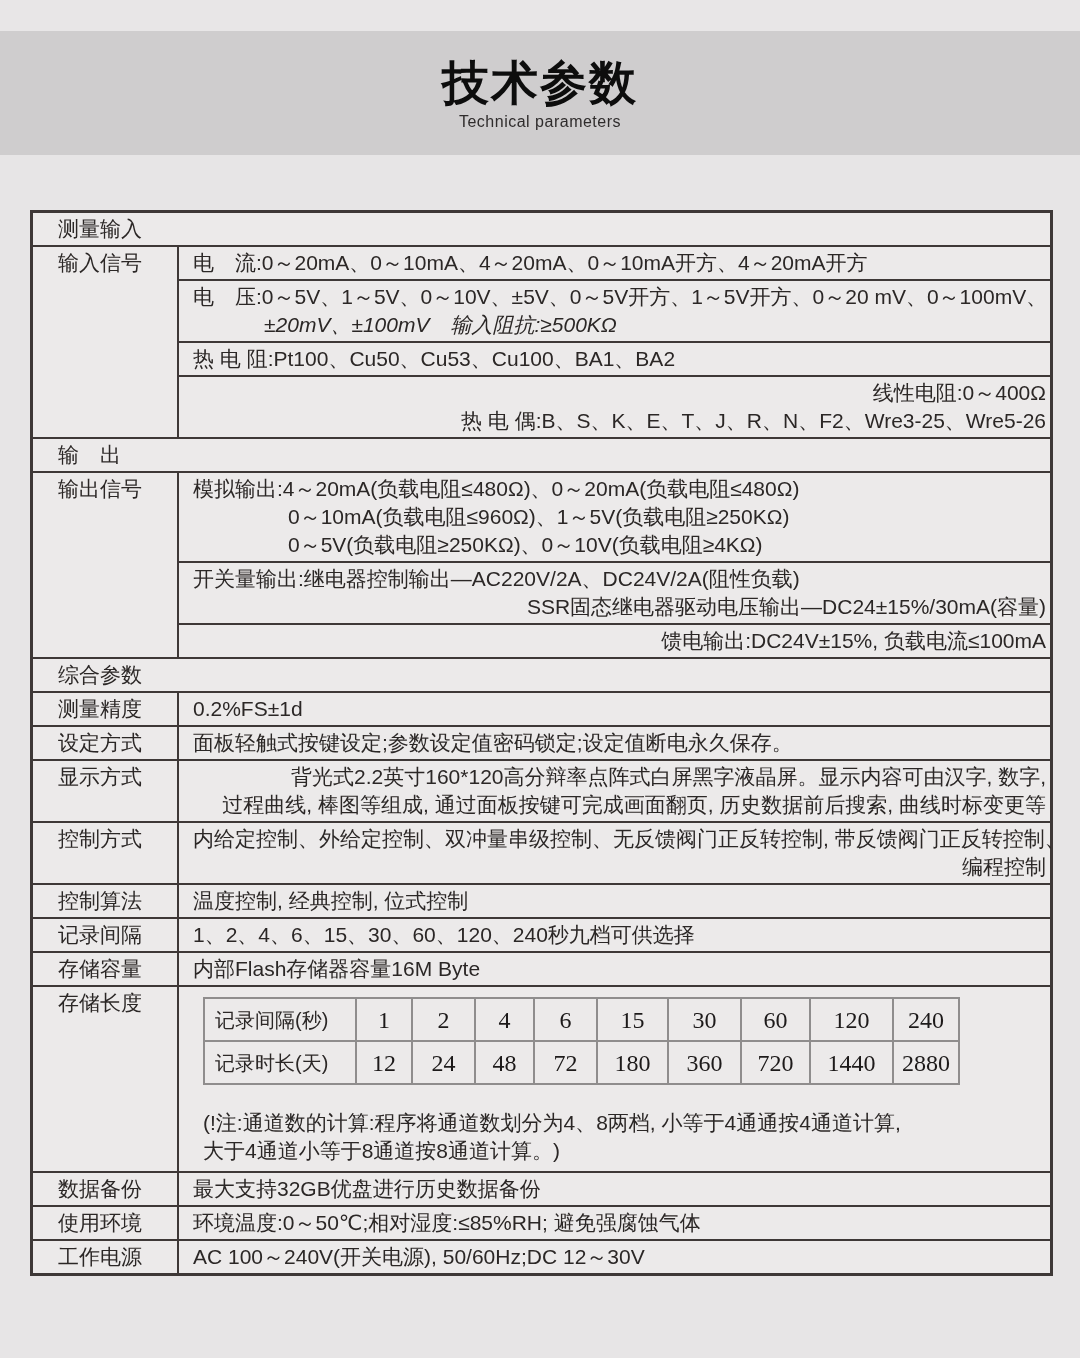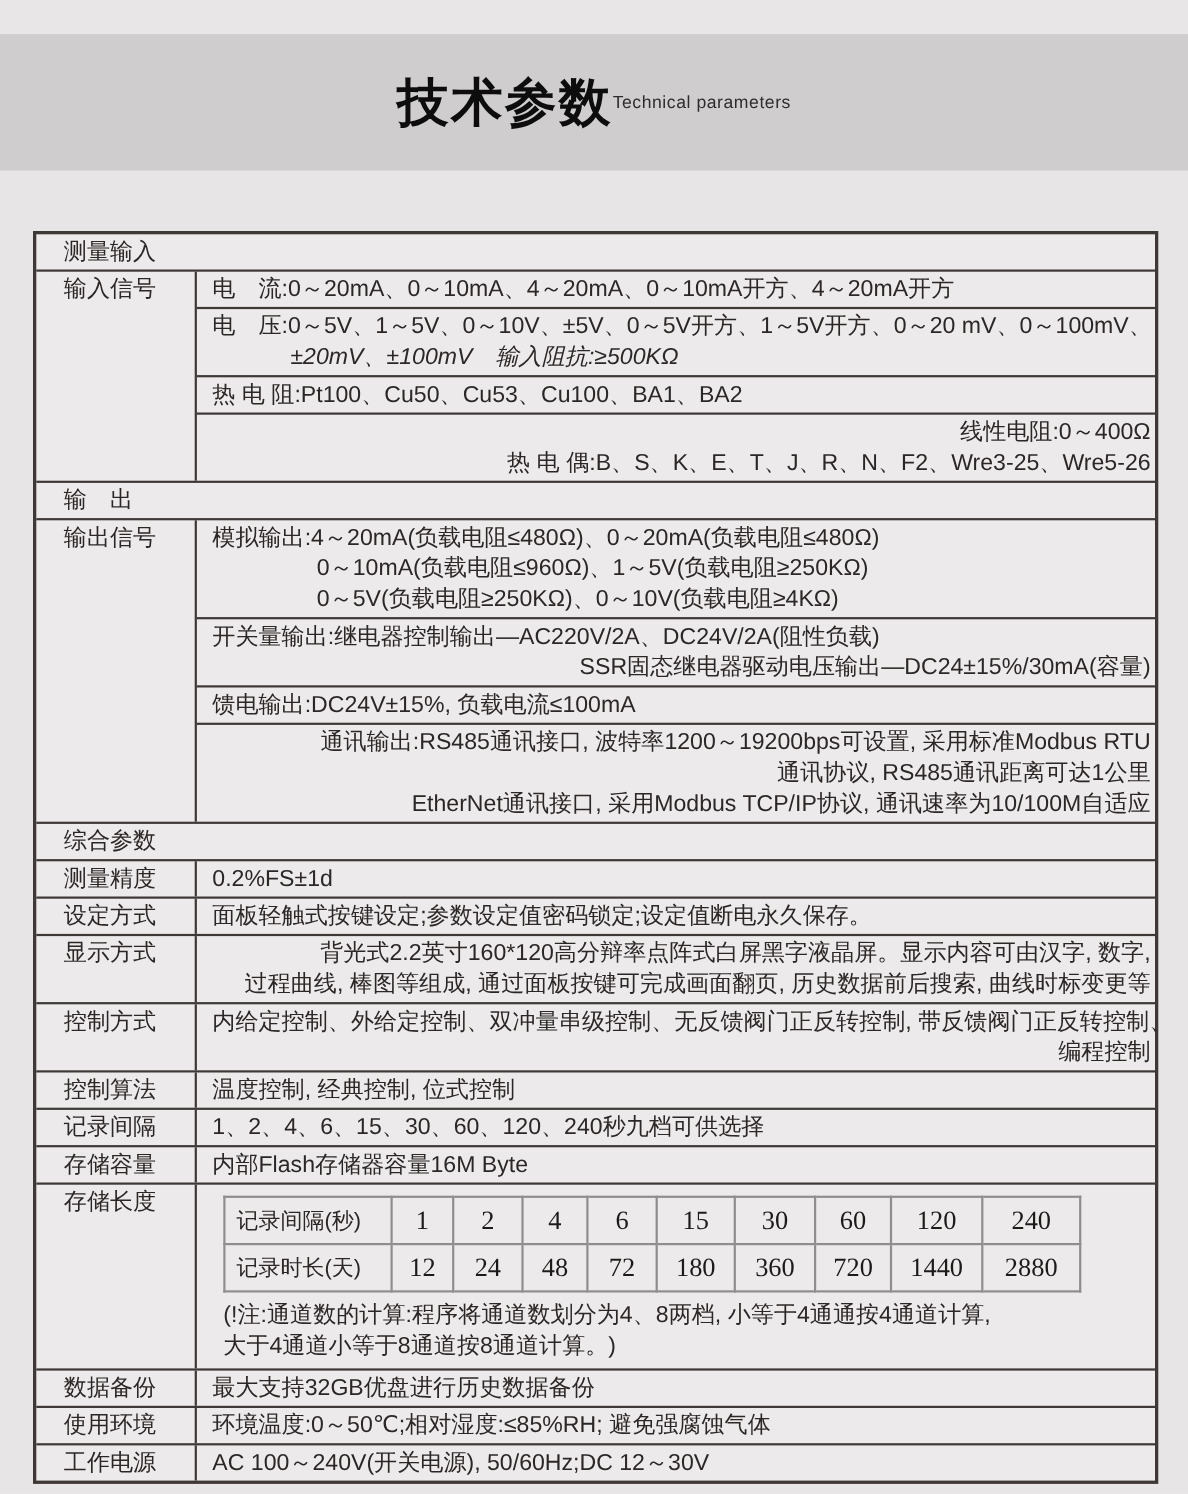--- a/index.html
+++ b/index.html
@@ -15,21 +15,21 @@
   body{
     width:1080px;height:1358px;
     background:var(--bg-page);
     font-family:"Liberation Sans","DejaVu Sans",sans-serif;
     color:var(--fg);
     overflow:hidden;
   }
   .top-strip{height:31px;background:#e8e6e7;}
   .title-band{
     height:124px;background:var(--bg-band);
-    display:flex;flex-direction:row;align-items:center;justify-content:center;
+    display:flex;flex-direction:column;align-items:center;justify-content:center;
   }
   .title{
     font-size:47px;font-weight:bold;color:#0d0d0d;letter-spacing:2px;line-height:1.2;
   }
   .subtitle{
     font-size:16px;color:#2f2c2c;margin-top:2px;letter-spacing:0.5px;
   }
   .spec-table{
     width:1023px;margin:55px 0 0 30px;
     background:var(--bg-table);
@@ -58,35 +58,35 @@
   }
   .subcell:last-child{border-bottom:none;text-align:right;}
   .line{white-space:nowrap;}
   .ind-71{padding-left:71px;font-style:italic;}
   .ind-95{padding-left:95px;}
   .ind-240{padding-left:240px;text-align:right;}
   .storage-content{flex:1;min-width:0;padding:10px 4px 6px 24px;}
   table.mini{
     border-collapse:collapse;
     background:transparent;
-    margin-bottom:7px;
+    margin-bottom:24px;
   }
   table.mini td{
     border:2px solid var(--bd-mini);
     height:43px;text-align:center;vertical-align:middle;
     font-family:"Liberation Serif","DejaVu Serif",serif;
     font-size:24px;color:#1d1a1a;
   }
   table.mini td.mini-label{
     font-family:"Liberation Sans","DejaVu Sans",sans-serif;
     font-size:20px;text-align:left;padding:0 10px;color:var(--fg);
     width:152px;
   }
   .c1{width:56px}.c2{width:63px}.c3{width:59px}.c4{width:63px}.c5{width:71px}
-  .c6{width:73px}.c7{width:69px}.c8{width:83px}.c9{width:89px}
+  .c6{width:73px}.c7{width:69px}.c8{width:83px}.c9{width:66px}
   .note .line{padding-left:0;}
 </style>
 </head>
 <body>
 
 <div class="top-strip"></div>
 
 <div class="title-band">
   <div class="title">技术参数</div>
   <div class="subtitle">Technical parameters</div>
@@ -129,25 +129,20 @@
         <div class="line">模拟输出:4～20mA(负载电阻≤480Ω)、0～20mA(负载电阻≤480Ω)</div>
         <div class="line ind-95">0～10mA(负载电阻≤960Ω)、1～5V(负载电阻≥250KΩ)</div>
         <div class="line ind-95">0～5V(负载电阻≥250KΩ)、0～10V(负载电阻≥4KΩ)</div>
       </div>
       <div class="subcell">
         <div class="line">开关量输出:继电器控制输出—AC220V/2A、DC24V/2A(阻性负载)</div>
         <div class="line ind-240">SSR固态继电器驱动电压输出—DC24±15%/30mA(容量)</div>
       </div>
       <div class="subcell">
         <div class="line">馈电输出:DC24V±15%, 负载电流≤100mA</div>
-      </div>
-      <div class="subcell">
-        <div class="line">通讯输出:RS485通讯接口, 波特率1200～19200bps可设置, 采用标准Modbus RTU</div>
-        <div class="line ind-95">通讯协议, RS485通讯距离可达1公里</div>
-        <div class="line ind-95">EtherNet通讯接口, 采用Modbus TCP/IP协议, 通讯速率为10/100M自适应</div>
       </div>
     </div>
   </div>
 
   <div class="row">
     <div class="section-cell">综合参数</div>
   </div>
 
   <div class="row">
     <div class="label-cell">测量精度</div>

